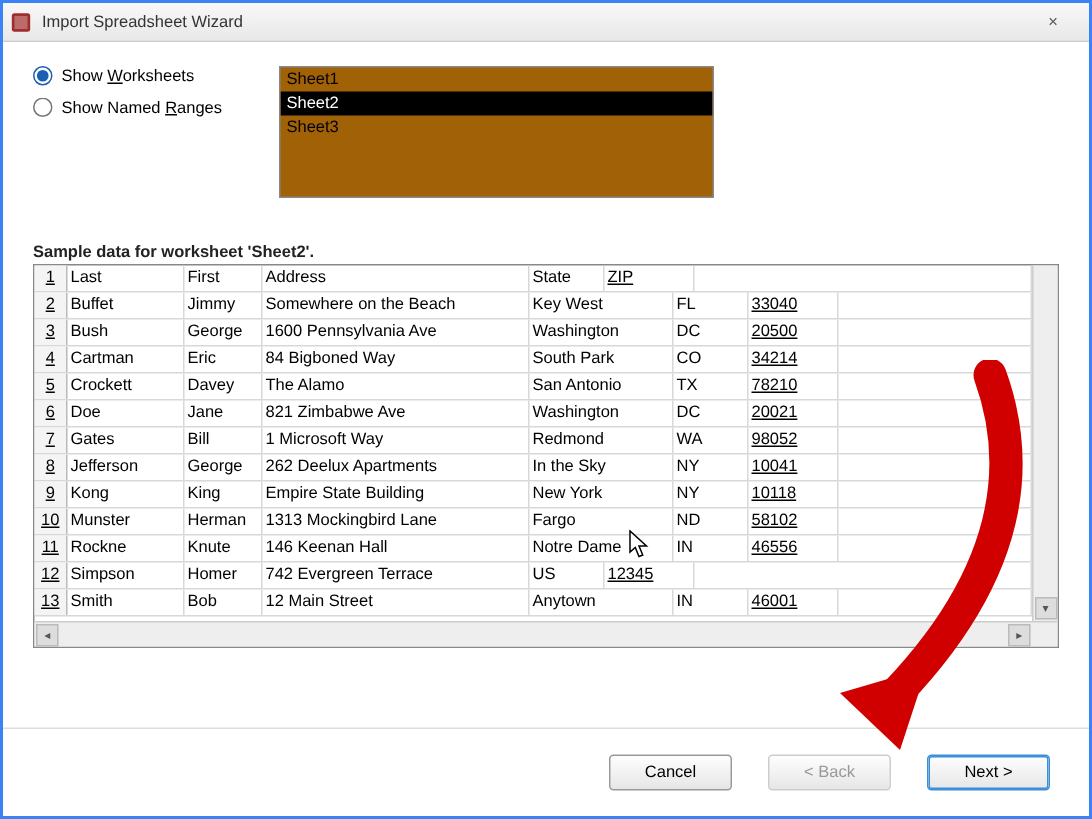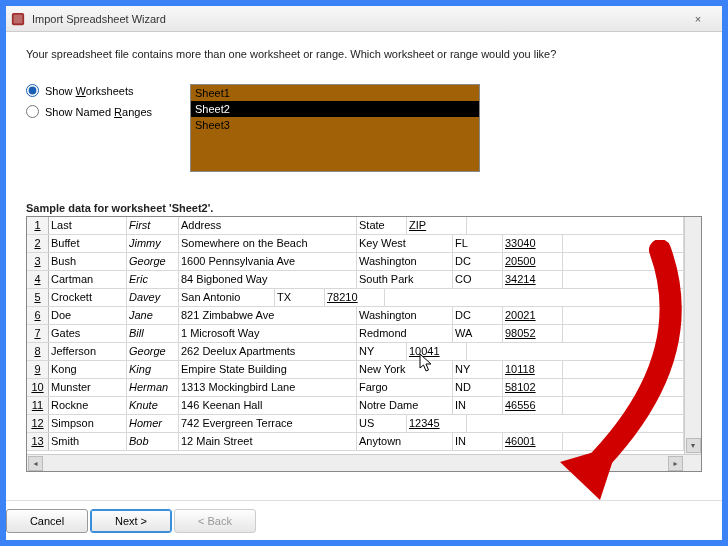--- a/index.html
+++ b/index.html
@@ -9,21 +9,21 @@
     background: #f0f0f0;
     width: 728px;
     height: 546px;
     overflow: hidden;
     position: relative;
   }
   .window {
     width: 728px;
     height: 546px;
     background: #fff;
-    border: 6px solid #3b82f6;
+    border: 2px solid #3b82f6;
     display: flex;
     flex-direction: column;
   }
   .titlebar {
     height: 26px;
     background: linear-gradient(#f8f8f8, #e8e8e8);
     border-bottom: 1px solid #ccc;
     display: flex;
     align-items: center;
     padding: 0 4px;
@@ -90,21 +90,21 @@
     font-family: "Segoe UI", sans-serif;
     font-size: 11px;
   }
   .grid-cell {
     border-right: 1px solid #d8d8d8;
     padding: 0 2px;
     white-space: nowrap;
     overflow: hidden;
   }
   .c0 { width: 78px; }
-  .c1 { width: 52px; font-style: italic; }
+  .c1 { width: 52px; }
   .c2 { width: 178px; }
   .c3 { width: 96px; }
   .c4 { width: 50px; }
   .c5 { width: 60px; text-decoration: underline; }
   .c-blank { flex: 1; }
   .vert-scroll {
     width: 17px;
     background: #eee;
     border-left: 1px solid #ccc;
     display: flex;
@@ -133,24 +133,25 @@
     width: 15px; height: 15px;
     background: #ddd;
     border: 1px solid #bbb;
     display: flex; align-items: center; justify-content: center;
     font-size: 8px; color: #555;
     margin: 1px;
   }
   .horiz-scroll .track { flex: 1; }
   .horiz-scroll .arrow.right { margin-left: auto; margin-right: 18px; }
   .footer {
-    height: 40px;
+    height: 59px;
     display: flex;
     align-items: center;
-    gap: 2px;
+    justify-content: flex-end;
+    gap: 24px;
     padding: 0 26px 0 0;
     border-top: 1px solid #ddd;
   }
   .btn {
     width: 82px; height: 24px;
     border: 1px solid #999;
     background: linear-gradient(#fefefe, #e6e6e6);
     border-radius: 3px;
     font-size: 11px;
     cursor: default;
@@ -177,21 +178,20 @@
       <svg viewBox="0 0 16 16">
           <rect x="1" y="1" width="14" height="14" fill="#a02c2c" rx="2"></rect>
           <rect x="3" y="3" width="10" height="10" fill="#fff" opacity="0.3"></rect>
         </svg>
     </span>
     <span class="titlebar-title">Import Spreadsheet Wizard</span>
     <span class="titlebar-close">×</span>
   </div>
 
   <div class="content">
-    <div class="intro">Your spreadsheet file contains more than one worksheet or range. Which worksheet or range would you like?</div>
 
     <div class="radio-row">
       <div class="radio-group">
         <label class="radio-item">
           <input type="radio" name="mode" checked="" style="">
           <span><span>Show </span><u>W</u><span>orksheets</span></span>
         </label>
         <label class="radio-item">
           <input type="radio" name="mode" style="">
           <span><span>Show Named </span><u>R</u><span>anges</span></span>
@@ -245,20 +245,21 @@
               <div class="grid-cell c2">84 Bigboned Way</div>
               <div class="grid-cell c3">South Park</div>
               <div class="grid-cell c4">CO</div>
               <div class="grid-cell c5">34214</div>
               <div class="grid-cell c-blank"></div>
             </div>
             <div class="grid-row">
               <div class="grid-row-num">5</div>
               <div class="grid-cell c0">Crockett</div>
               <div class="grid-cell c1">Davey</div>
+              <div class="grid-cell c2">The Alamo</div>
               <div class="grid-cell c3">San Antonio</div>
               <div class="grid-cell c4">TX</div>
               <div class="grid-cell c5">78210</div>
               <div class="grid-cell c-blank"></div>
             </div>
             <div class="grid-row">
               <div class="grid-row-num">6</div>
               <div class="grid-cell c0">Doe</div>
               <div class="grid-cell c1">Jane</div>
               <div class="grid-cell c2">821 Zimbabwe Ave</div>
@@ -275,20 +276,21 @@
               <div class="grid-cell c3">Redmond</div>
               <div class="grid-cell c4">WA</div>
               <div class="grid-cell c5">98052</div>
               <div class="grid-cell c-blank"></div>
             </div>
             <div class="grid-row">
               <div class="grid-row-num">8</div>
               <div class="grid-cell c0">Jefferson</div>
               <div class="grid-cell c1">George</div>
               <div class="grid-cell c2">262 Deelux Apartments</div>
+              <div class="grid-cell c3">In the Sky</div>
               <div class="grid-cell c4">NY</div>
               <div class="grid-cell c5">10041</div>
               <div class="grid-cell c-blank"></div>
             </div>
             <div class="grid-row">
               <div class="grid-row-num">9</div>
               <div class="grid-cell c0">Kong</div>
               <div class="grid-cell c1">King</div>
               <div class="grid-cell c2">Empire State Building</div>
               <div class="grid-cell c3">New York</div>
@@ -343,22 +345,22 @@
       <div class="horiz-scroll">
         <div class="arrow">◂</div>
         <div class="track"></div>
         <div class="arrow right">▸</div>
       </div>
     </div>
   </div>
 
   <div class="footer">
     <div class="btn">Cancel</div>
+    <div class="btn disabled">&lt; Back</div>
     <div class="btn primary">Next &gt;</div>
-    <div class="btn disabled">&lt; Back</div>
   </div>
 </div>
 
 <svg class="arrow-annot" style="left:540px; top:240px;" width="180" height="280" viewBox="0 0 180 280">
   <path d="M 120 10 Q 160 120 50 230" stroke="#d10000" stroke-width="22" fill="none" stroke-linecap="round"></path>
   <polygon points="20,222 78,205 60,260" fill="#d10000"></polygon>
 </svg>
 
 <svg class="cursor-ptr" width="14" height="20" viewBox="0 0 14 20">
   <path d="M1 1 L1 15 L4.5 12 L7 18 L9.5 17 L7 11 L12 11 Z" fill="#fff" stroke="#000" stroke-width="1"></path>

